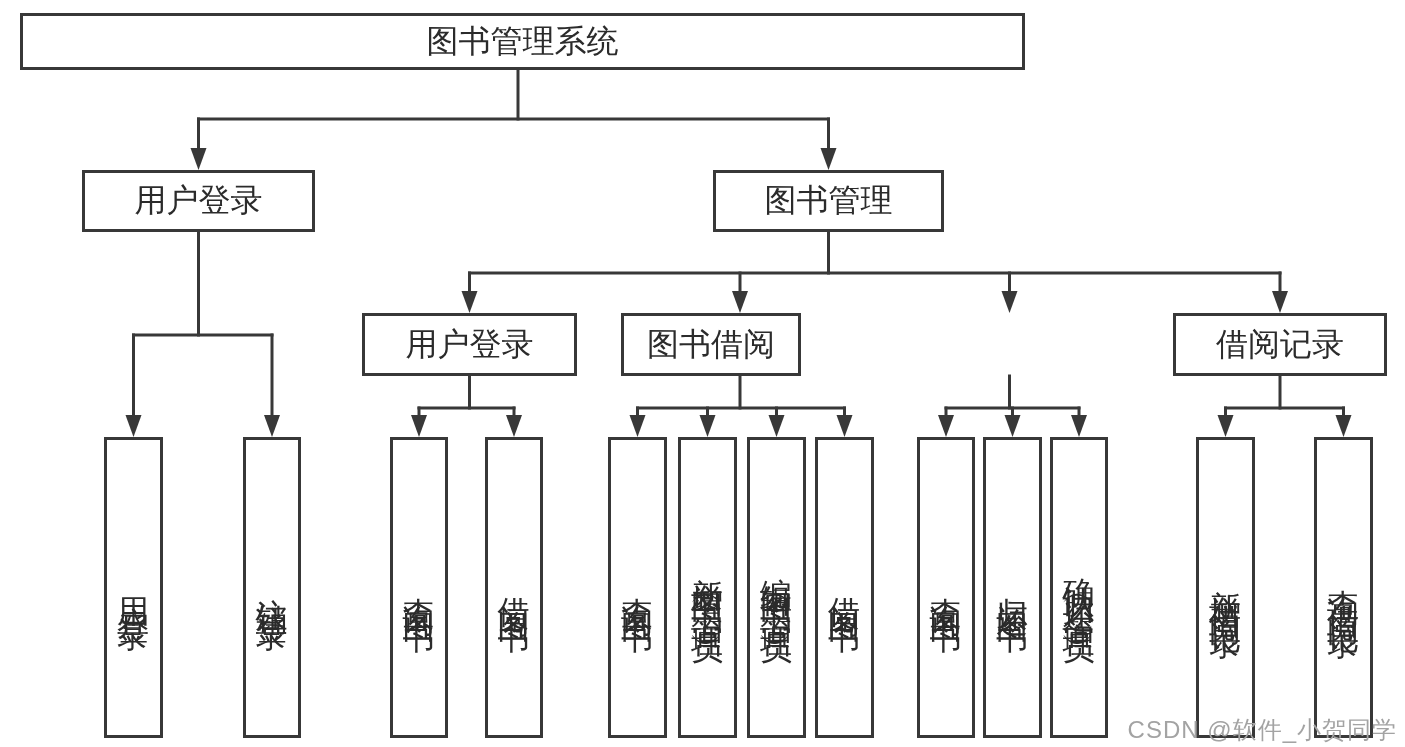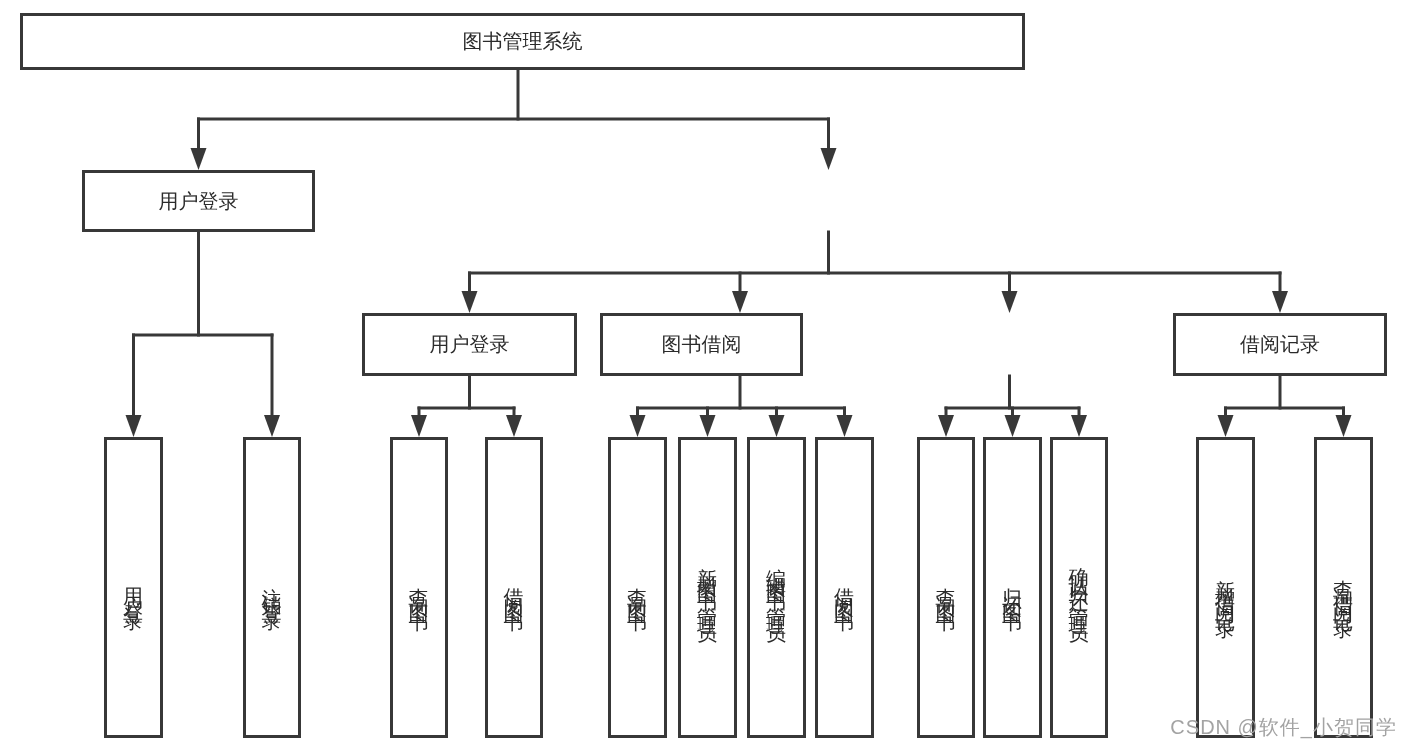--- a/index.html
+++ b/index.html
@@ -16,36 +16,36 @@
   .node{
     position:absolute;
     box-sizing:border-box;
     border:3px solid #383838;
     background:#ffffff;
     color:#2b2b2b;
     display:flex;
     align-items:center;
     justify-content:center;
     z-index:2;
-    font-size:20px;
+    font-size:32px;
   }
   .node.h{white-space:nowrap;}
   .node.v{
     writing-mode:vertical-rl;
     text-orientation:mixed;
     letter-spacing:8px;
     line-height:1;
     text-align:center;
   }
   .watermark{
     position:absolute;
     top:714px;
     right:8px;
     z-index:5;
-    font-size:20px;
+    font-size:24px;
     color:#a3a3a3;
     letter-spacing:1px;
     white-space:nowrap;
   }
 </style>
 </head>
 <body>
 
 <div class="canvas">
 
@@ -100,23 +100,24 @@
       <line x1="1225.5" y1="408" x2="1343.5" y2="408"></line>
       <line x1="1225.5" y1="408" x2="1225.5" y2="417"></line>
       <polygon points="1217.5,415 1233.5,415 1225.5,437"></polygon>
       <line x1="1343.5" y1="408" x2="1343.5" y2="417"></line>
       <polygon points="1335.5,415 1351.5,415 1343.5,437"></polygon>
     </svg>
 
   <div class="node h" style="left:20px;top:13px;width:1005px;height:57px">图书管理系统</div>
 
   <div class="node h" style="left:82px;top:170px;width:233px;height:62px">用户登录</div>
+  <div class="node h" style="left:713px;top:170px;width:231px;height:62px">图书管理</div>
 
   <div class="node h" style="left:362px;top:313px;width:215px;height:63px">用户登录</div>
-  <div class="node h" style="left:600px;top:313px;width:203px;height:63px">图书借阅</div>
+  <div class="node h" style="left:621px;top:313px;width:180px;height:63px">图书借阅</div>
   <div class="node h" style="left:1173px;top:313px;width:214px;height:63px">借阅记录</div>
 
   <div class="node v" style="left:104px;top:437px;width:59px;height:301px">用户登录</div>
   <div class="node v" style="left:243px;top:437px;width:58px;height:301px">注销登录</div>
 
   <div class="node v" style="left:390px;top:437px;width:58px;height:301px">查询图书</div>
   <div class="node v" style="left:485px;top:437px;width:58px;height:301px">借阅图书</div>
 
   <div class="node v" style="left:608px;top:437px;width:59px;height:301px">查询图书</div>
   <div class="node v" style="left:678px;top:437px;width:59px;height:301px">新增图书（管理员）</div>

